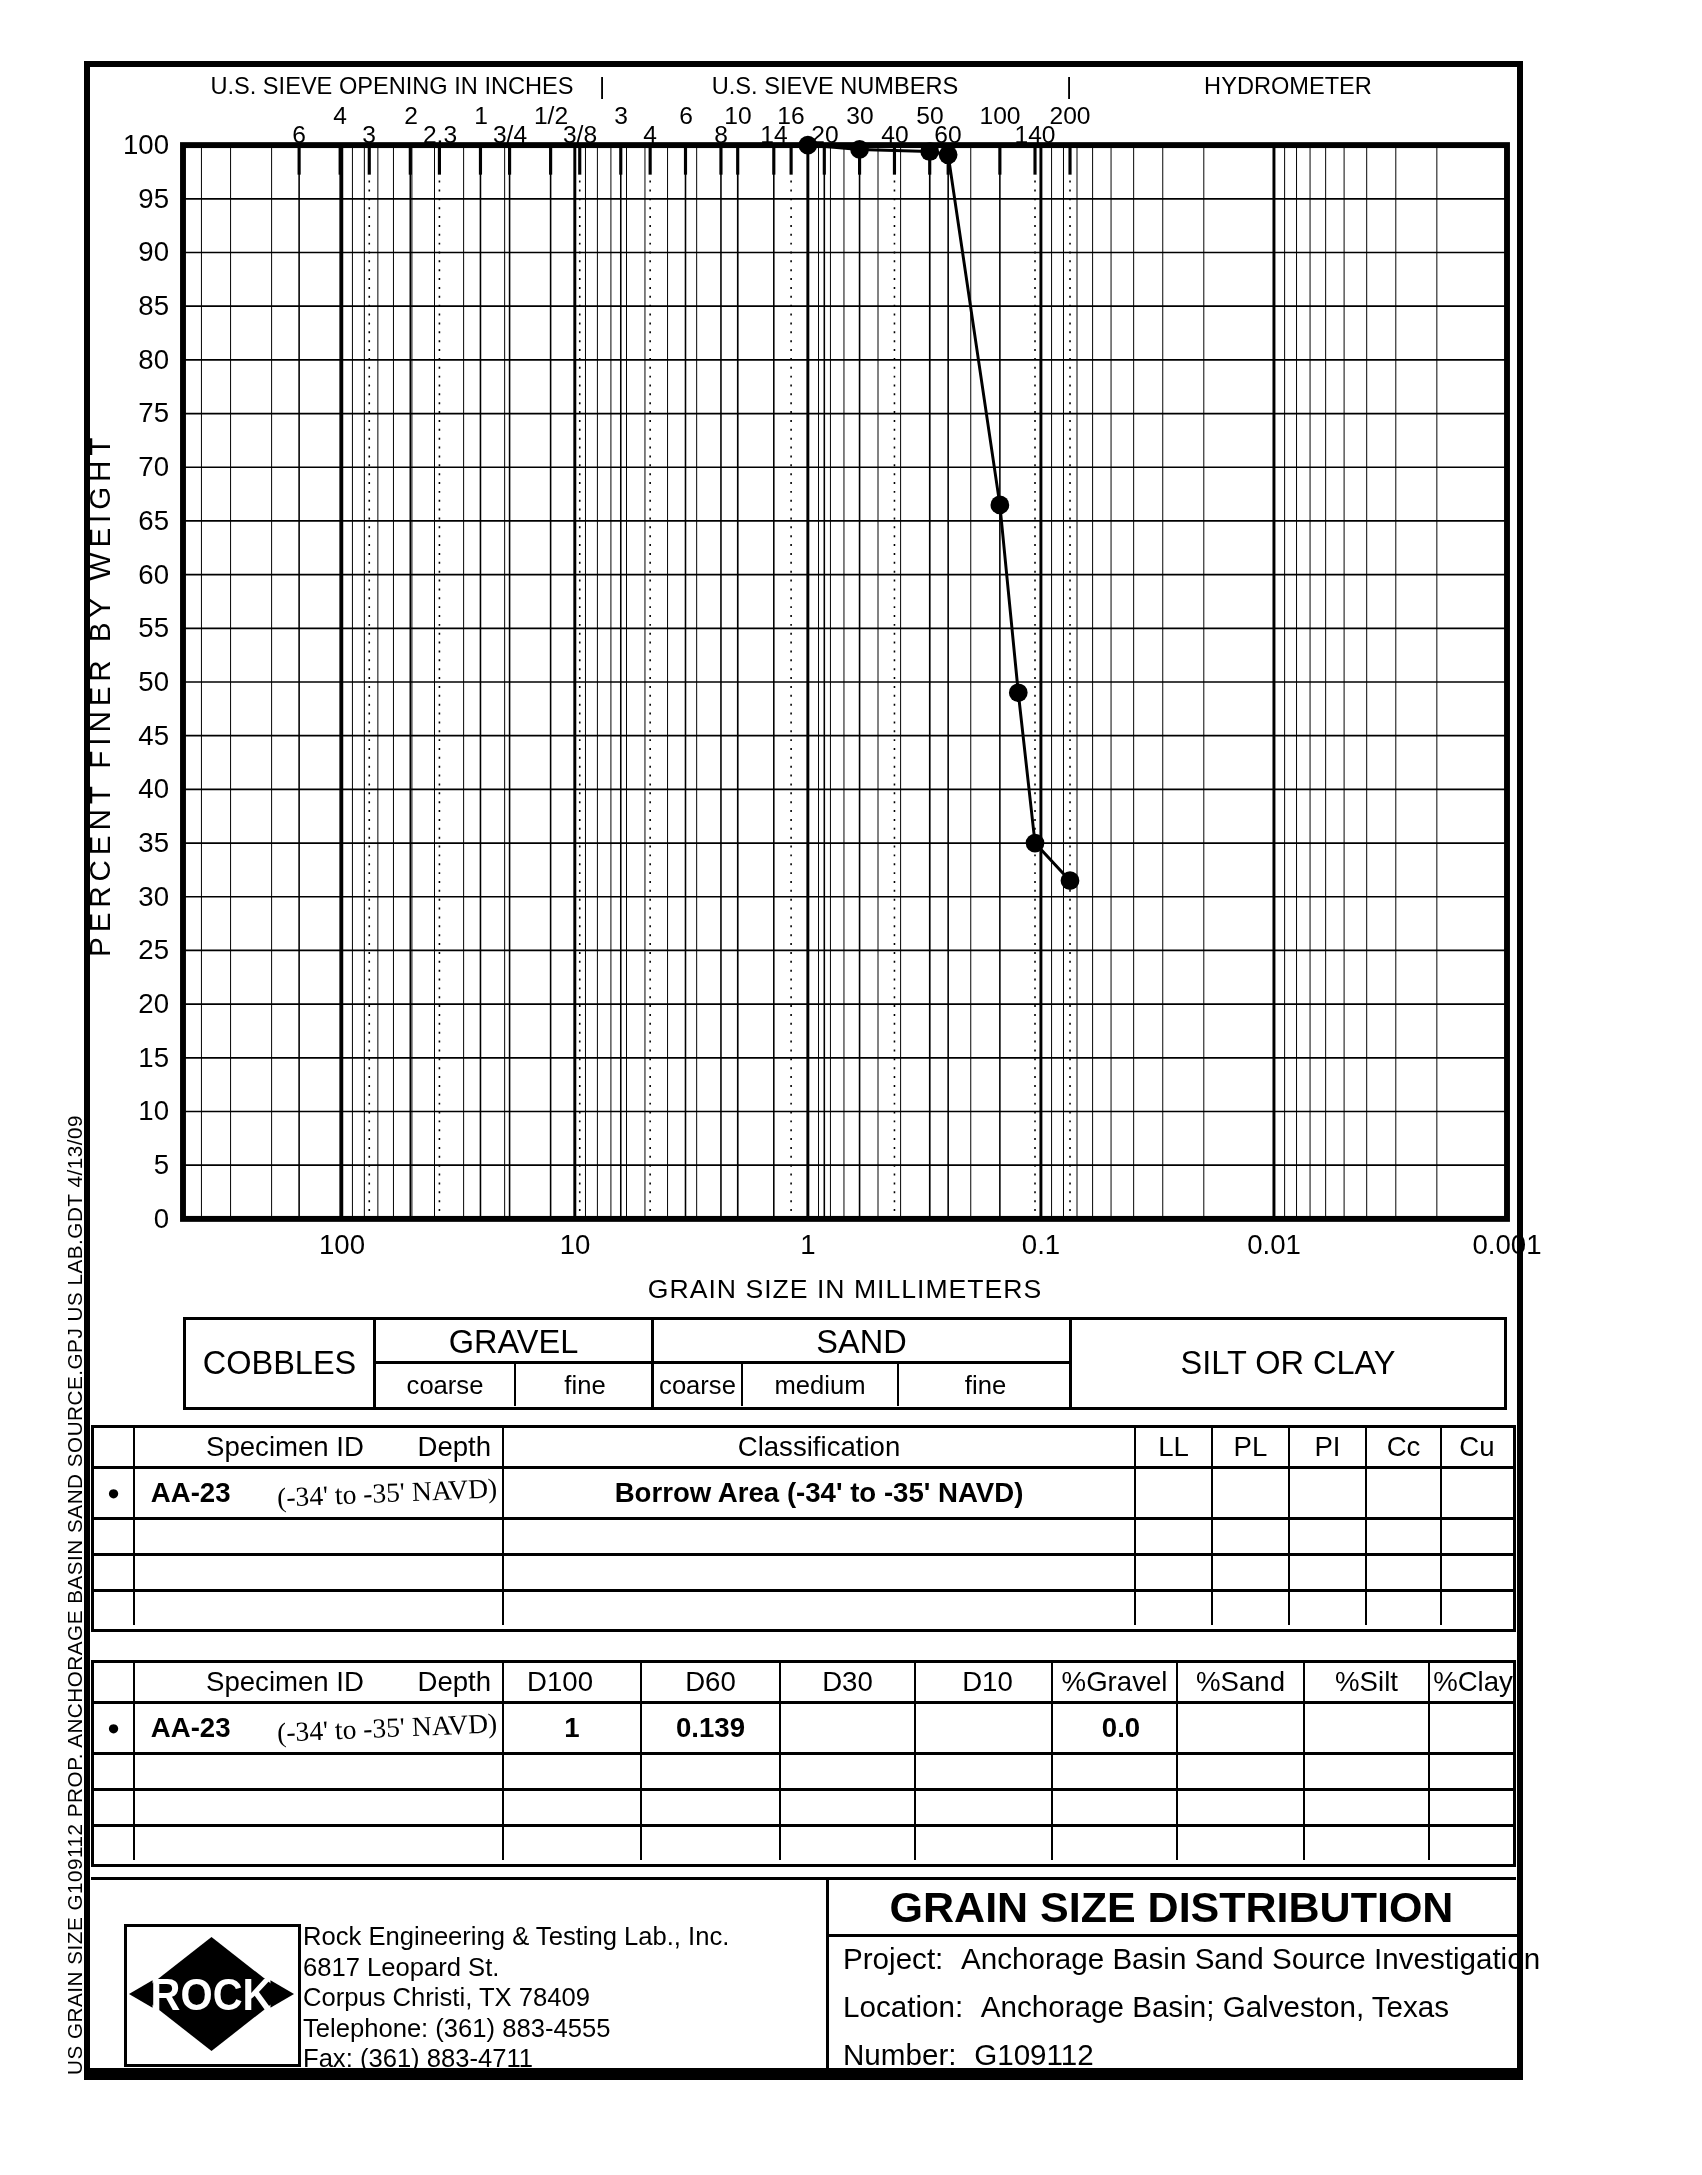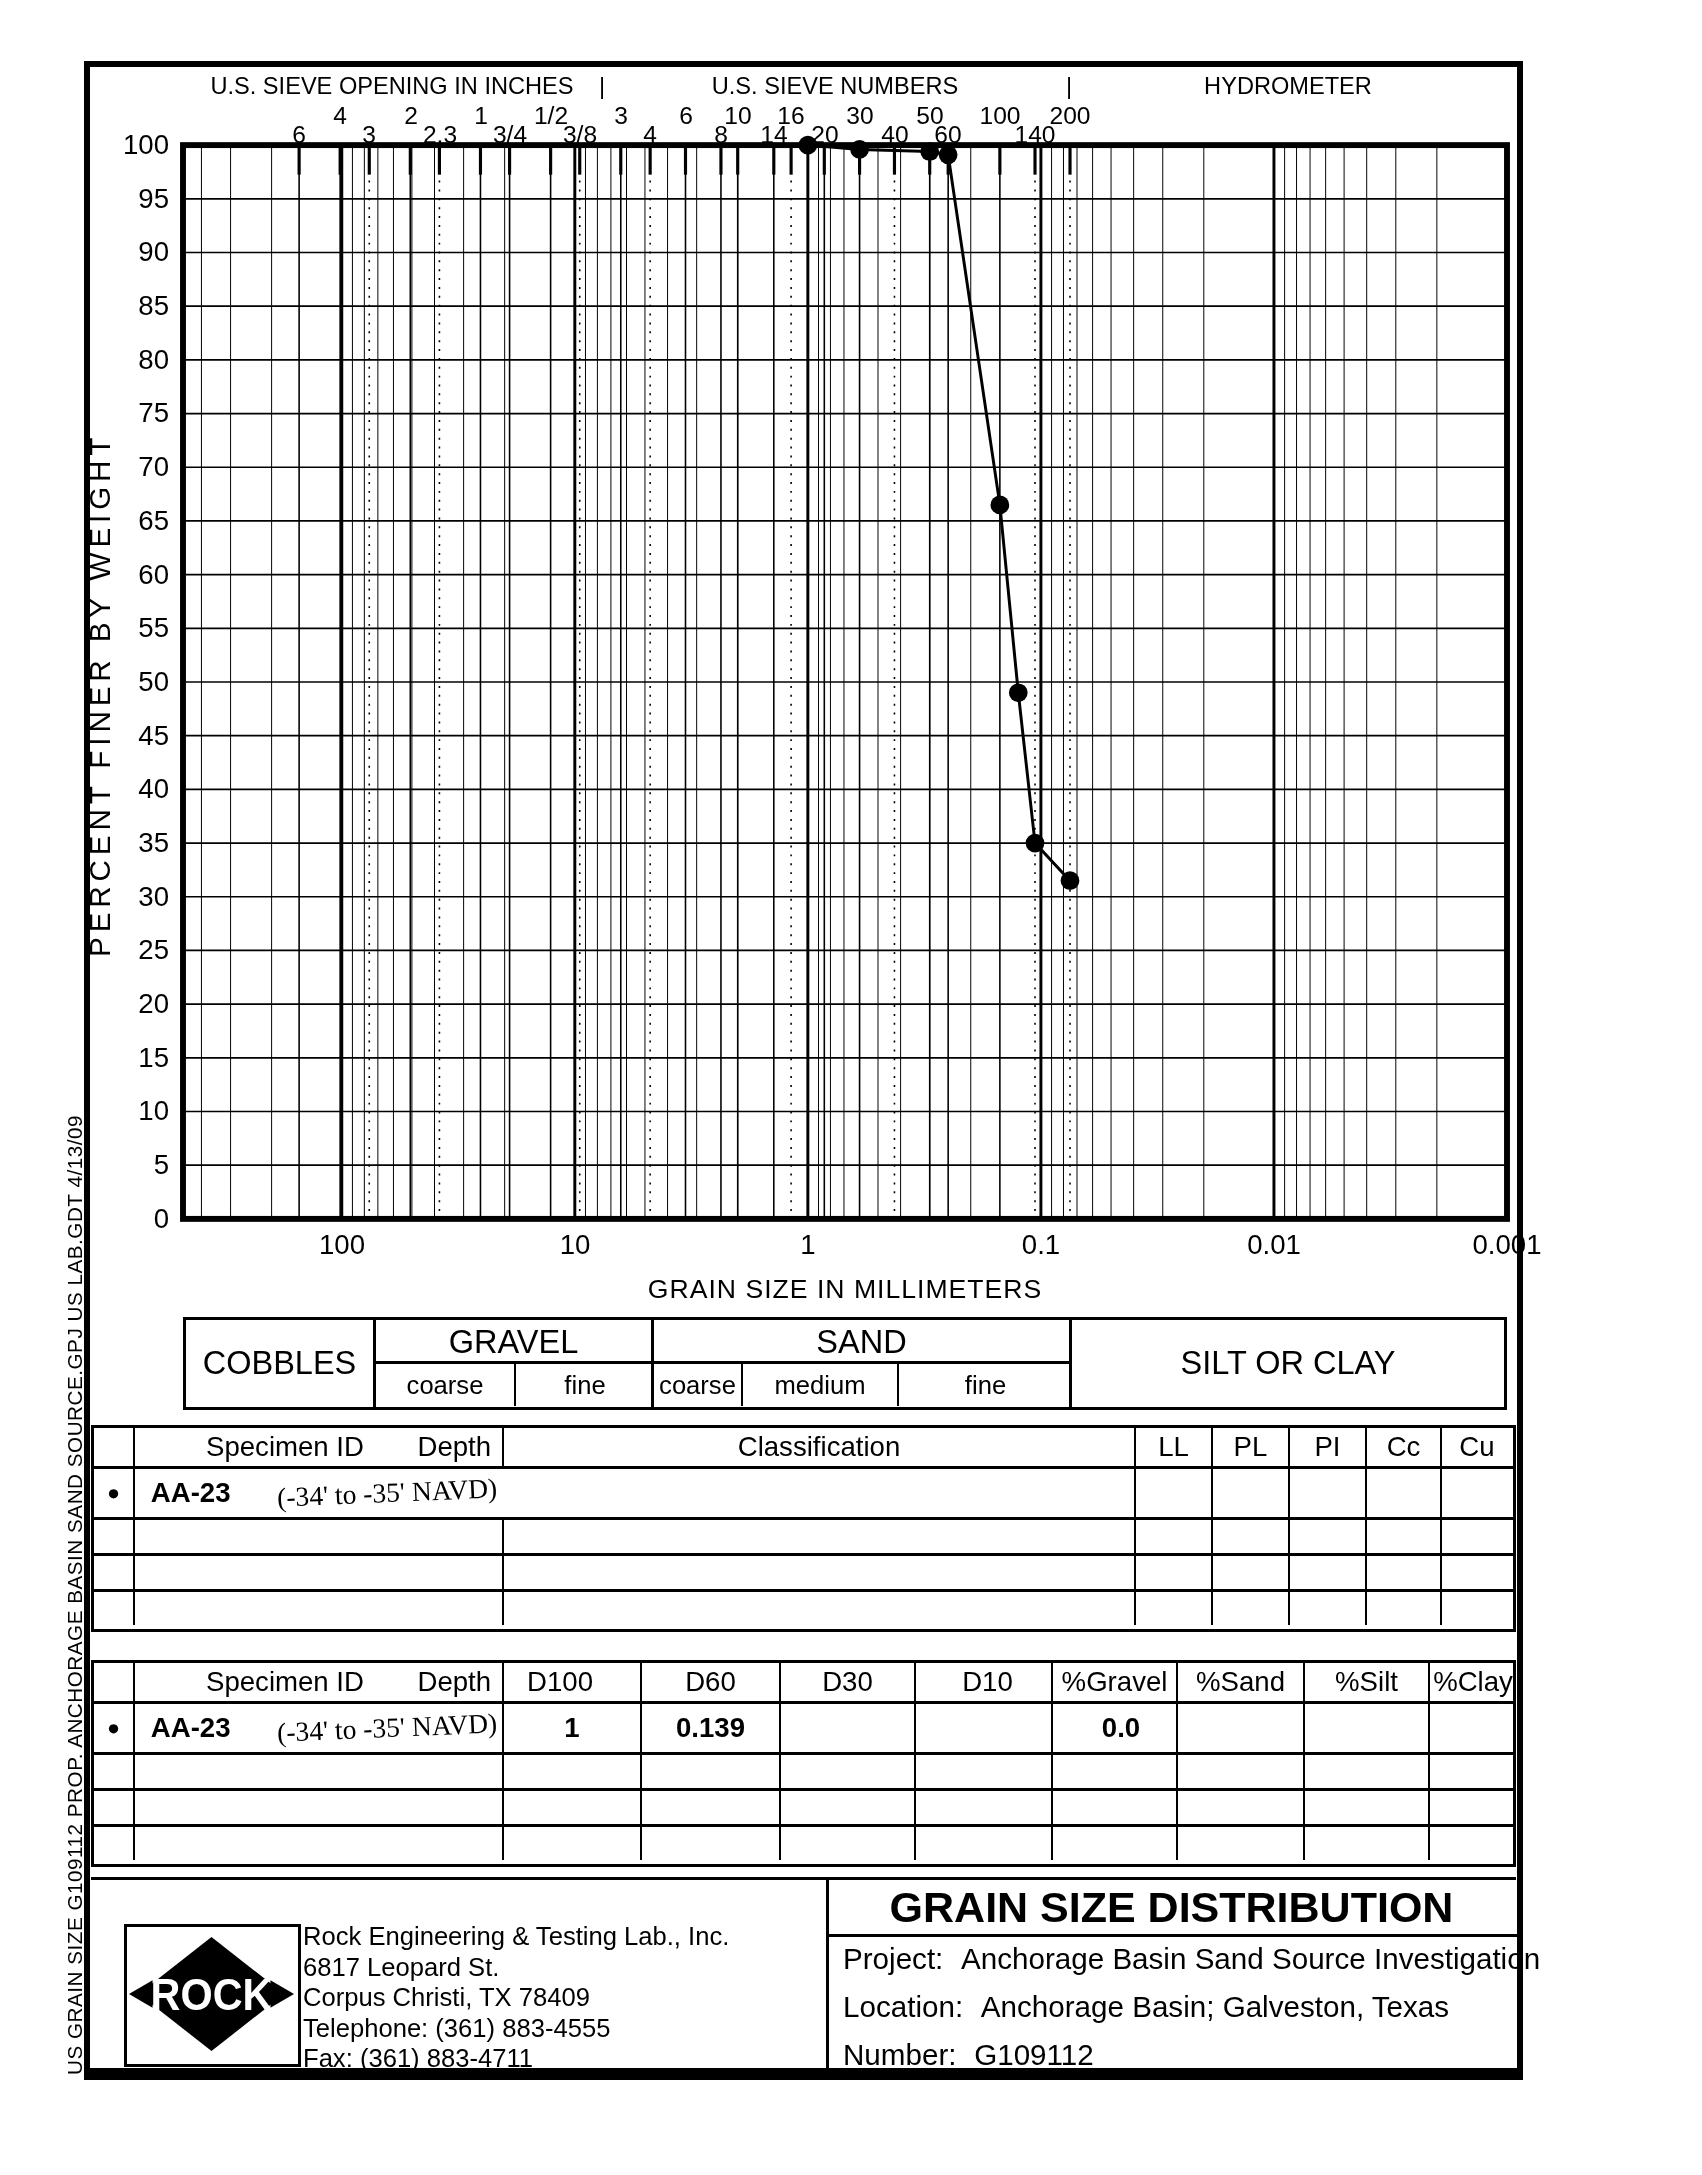--- a/index.html
+++ b/index.html
@@ -298,20 +298,21 @@
         <div class="tcell bl" style="left: 1194px; width: 77px;">PI</div>
         <div class="tcell bl" style="left: 1271px; width: 75px;">Cc</div>
         <div class="tcell bl" style="left: 1346px; width: 72px;">Cu</div>
       </div>
       <div class="trow" style="height: 51px;">
         <div class="tcell sym" style="left: 0px; width: 39px;">●</div>
         <div class="tcell bl spec-flex" style="left: 39px; width: 368px;">
           <span class="spec-id">AA-23</span>
           <span class="depth-val">(-34' to -35' NAVD)</span>
         </div>
+        <div class="tcell bl vbold" style="left: 408px; width: 632px;">Borrow Area (-34' to -35' NAVD)</div>
         <div class="tcell bl vbold" style="left: 1040px; width: 77px;"></div>
         <div class="tcell bl vbold" style="left: 1117px; width: 77px;"></div>
         <div class="tcell bl vbold" style="left: 1194px; width: 77px;"></div>
         <div class="tcell bl vbold" style="left: 1271px; width: 75px;"></div>
         <div class="tcell bl vbold" style="left: 1346px; width: 72px;"></div>
       </div>
       <div class="trow" style="height: 36px;">
         <div class="tcell sym" style="left: 0px; width: 39px;"></div>
         <div class="tcell bl spec-flex" style="left: 39px; width: 368px;"></div>
         <div class="tcell bl vbold" style="left: 408px; width: 632px;"></div>

